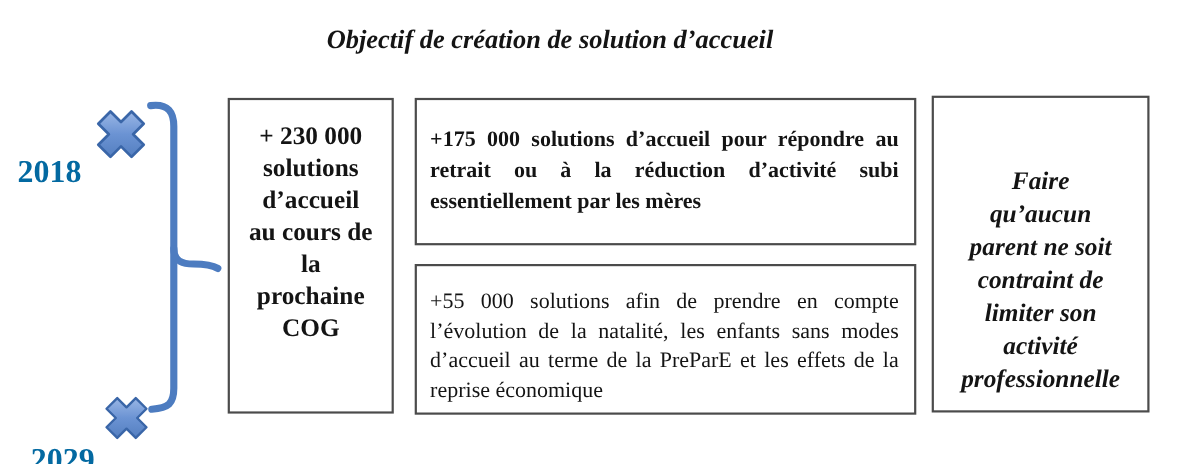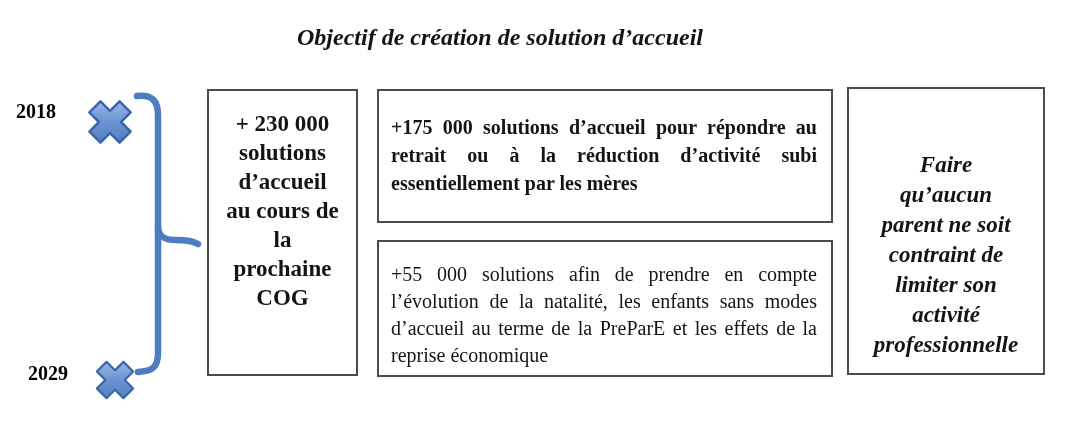--- a/index.html
+++ b/index.html
@@ -15,23 +15,24 @@
   .title {
     position: absolute;
     left: 200px; top: 24px; width: 600px;
     text-align: center;
     font-size: 24px;
     font-weight: bold;
     font-style: italic;
   }
   .year {
     position: absolute;
-    font-size: 20px;
+    font-size: 29px;
     font-weight: bold;
-    color: #000000;
+    color: #0369a1;
+    margin-top: 40px;
   }
   .year-start { left: 16px; top: 100px; }
   .year-end   { left: 28px; top: 362px; }
   .xmark { position: absolute; }
   .x1 { left: 85px;  top: 97px;  width: 50px; height: 50px; }
   .x2 { left: 93px;  top: 358px; width: 44px; height: 44px; }
   .brace-svg { position: absolute; left: 125px; top: 85px; width: 90px; height: 305px; }
   .box {
     position: absolute;
     background: #ffffff;

